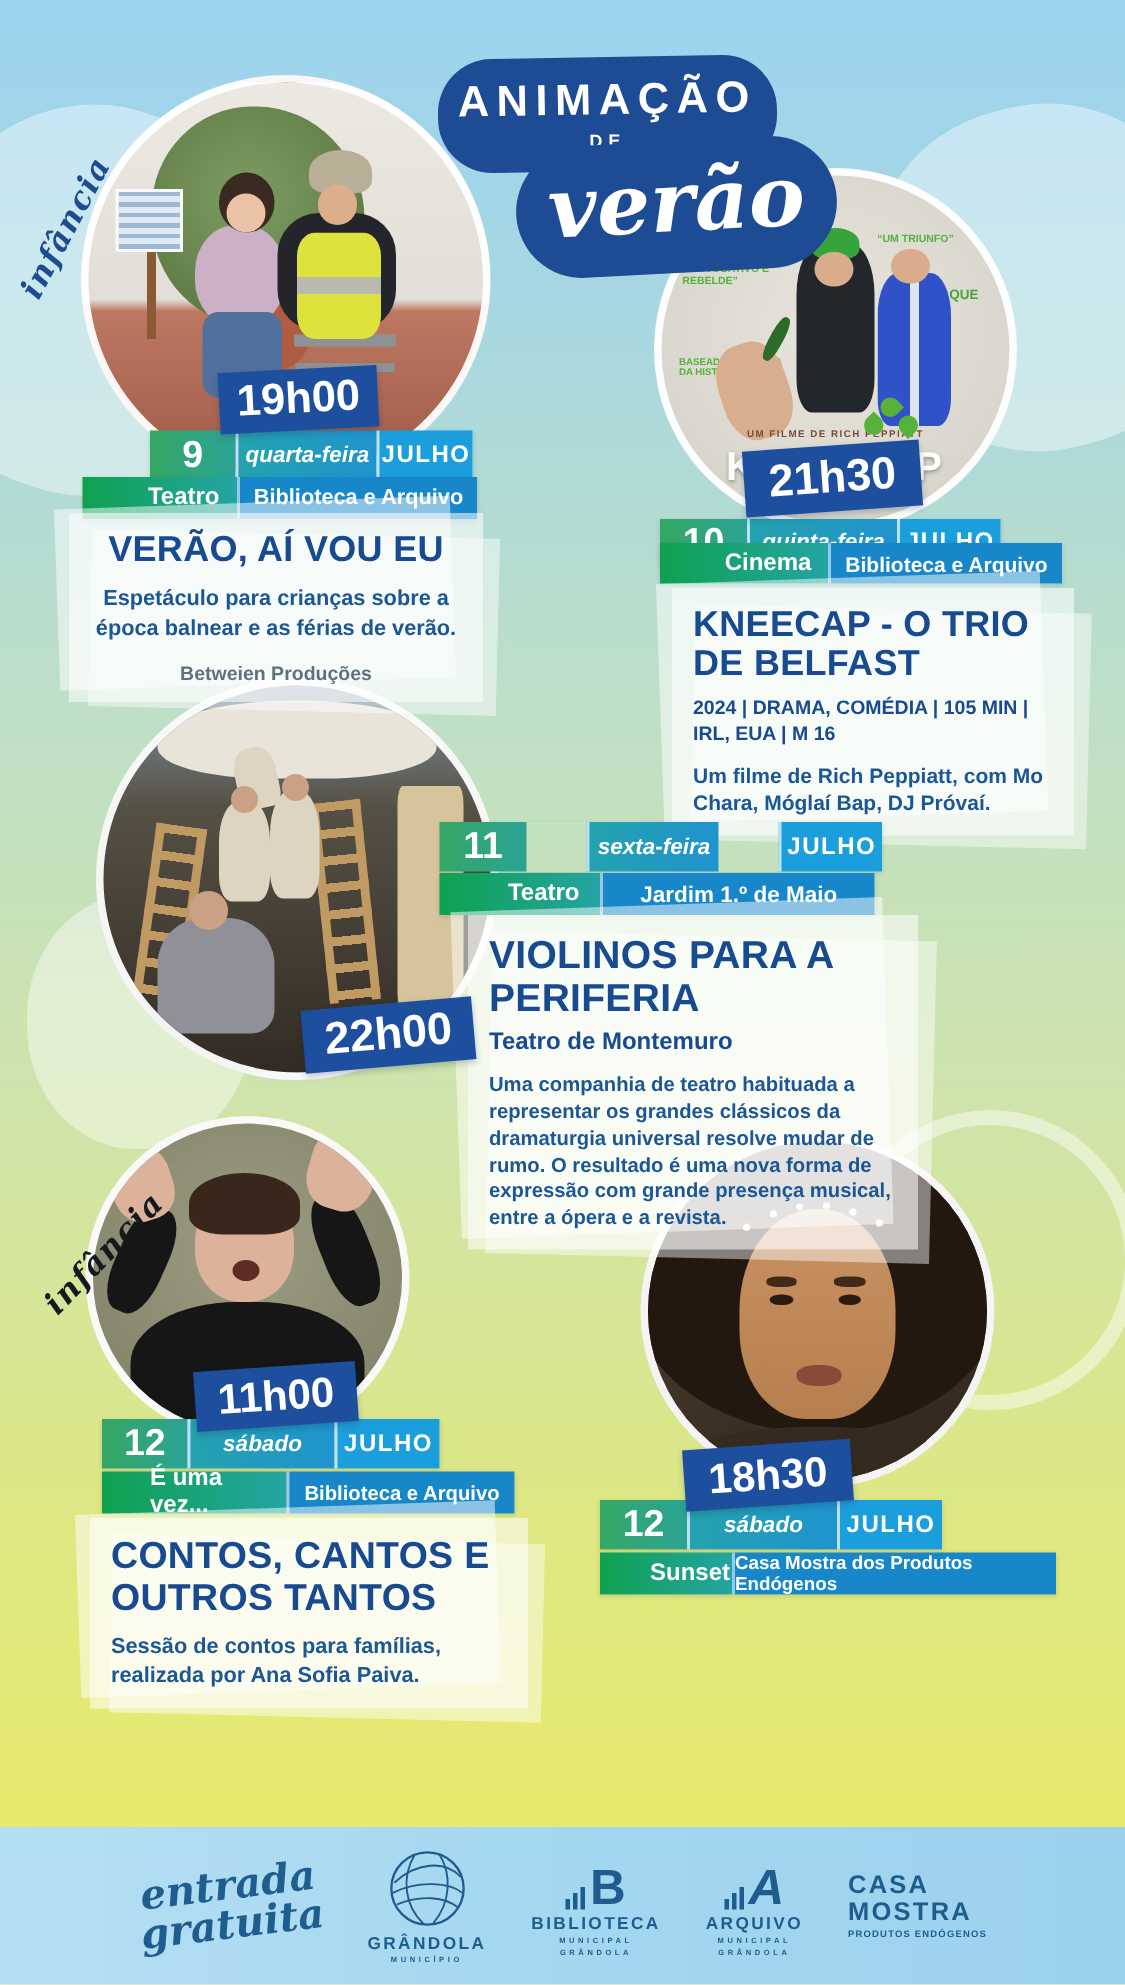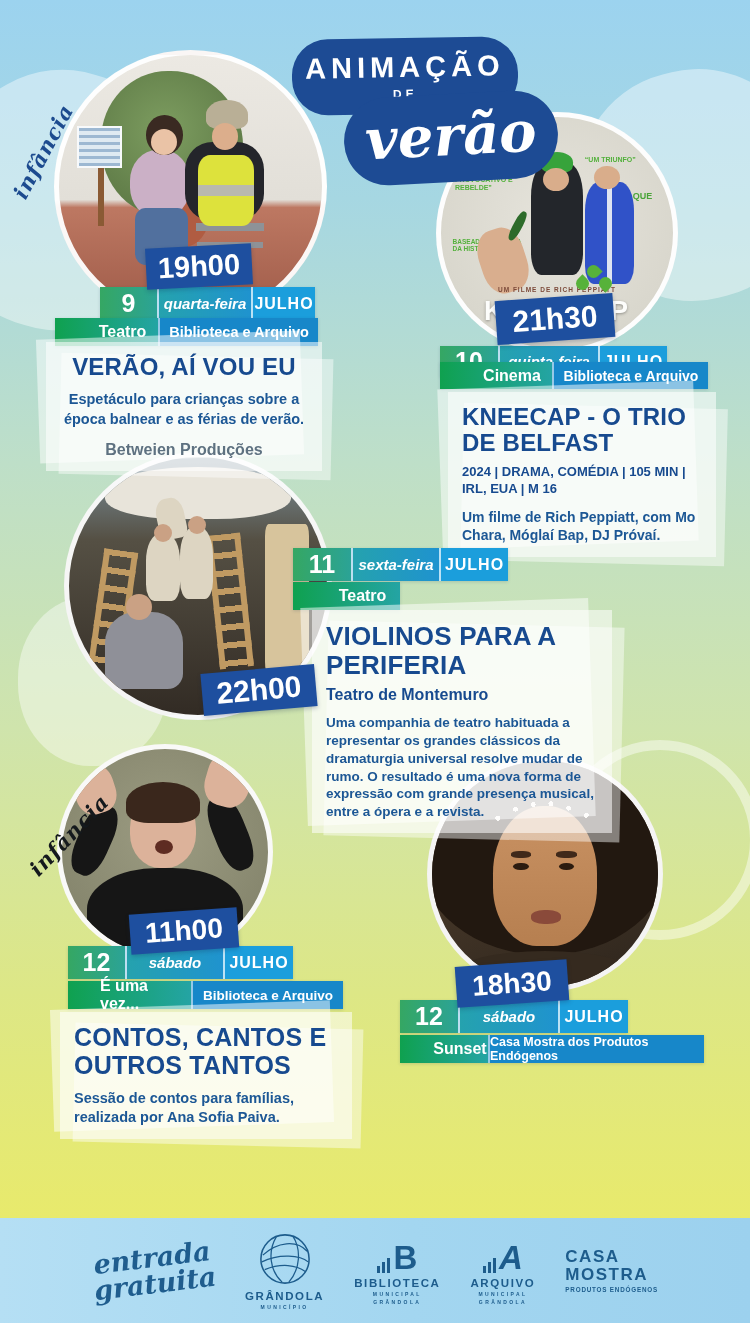--- a/index.html
+++ b/index.html
@@ -165,21 +165,21 @@
   
   .tblock{ position:absolute; z-index:4; background:rgba(255,255,255,.55); padding:12px 14px 12px; }
   .tblock::before{ content:""; position:absolute; z-index:-1; left:-8px; right:20px; top:-7px; bottom:12px;
                    background:rgba(255,255,255,.5); transform:rotate(-2deg); }
   .tblock::after{ content:""; position:absolute; z-index:-1; left:14px; right:-10px; top:14px; bottom:-6px;
                   background:rgba(255,255,255,.45); transform:rotate(1.4deg); }
   .ev-title{ color:#174a8f; font-weight:800; font-size:24px; line-height:1.1; letter-spacing:.2px; }
   .ev-sub{ color:#174a8f; font-weight:800; font-size:16px; margin-top:7px; }
   .ev-meta{ color:#174a8f; font-weight:800; font-size:13px; margin-top:7px; line-height:1.3; }
   .ev-desc{ color:#1c5795; font-weight:700; font-size:14.5px; line-height:1.32; margin-top:10px; }
-  .ev-credit{ color:#5e7180; font-weight:600; font-size:16px; margin-top:12px; }
+  .ev-credit{ color:#5e7180; font-weight:600; font-size:13px; margin-top:12px; }
 
   .blk1{ left:46px; top:342px; width:276px;text-align:center; }
   .blk2{ left:448px; top:392px; width:268px; } .blk2 .ev-title{ width:235px; }
   .blk3{ left:312px; top:610px; width:300px; } .blk3 .ev-title{ font-size:26px; width:290px; }
   .blk3 .ev-desc{ font-size:13.5px; }
   .blk4{ left:60px; top:1012px; width:292px; } .blk4 .ev-title{ font-size:25px; width:260px; }
   .blk5{ left:406px; top:1066px; width:292px; } .blk5 .ev-title{ font-size:25px; width:190px; }
   .blk5 .ev-desc{ font-size:14px; }
 
   
@@ -296,27 +296,28 @@
     <div class="p3-ladder p3-lad2"></div>
     <div class="p3-fig p3-f3"></div>
     <div class="p3-fig p3-f1"></div>
     <div class="p3-fig p3-f2"></div>
     <div class="p3-head p3-h1"></div>
     <div class="p3-head p3-h2"></div>
     <div class="p3-man"></div>
     <div class="p3-man-head"></div>
   </div>
   <div class="time-badge tb3">22h00</div>
-  <div class="strip date-strip" style="left:293px; top:548px;">
+  <div class="strip date-strip" style="left:293px; top:548px;gap:40px;">
     <span class="cell day" style="width:58px;">11</span>
     <span class="cell wd" style="width:88px;">sexta-feira</span>
     <span class="cell mon" style="width:69px;">JULHO</span>
   </div>
   <div class="strip cat-strip" style="left:293px; top:582px;">
     <span class="cell cat" style="width:107px;">Teatro</span>
+    <span class="cell ven" style="width:183px; font-size:15px;">Jardim 1.º de Maio</span>
   </div>
   <div class="tblock blk3">
     <div class="ev-title">VIOLINOS PARA A PERIFERIA</div>
     <div class="ev-sub">Teatro de Montemuro</div>
     <div class="ev-desc">Uma companhia de teatro habituada a representar os grandes clássicos da dramaturgia universal resolve mudar de rumo. O resultado é uma nova forma de expressão com grande presença musical, entre a ópera e a revista.</div>
   </div>
 
   <div class="photo ph4">
     <div class="p4-arm-l"></div>
     <div class="p4-arm-r"></div>

